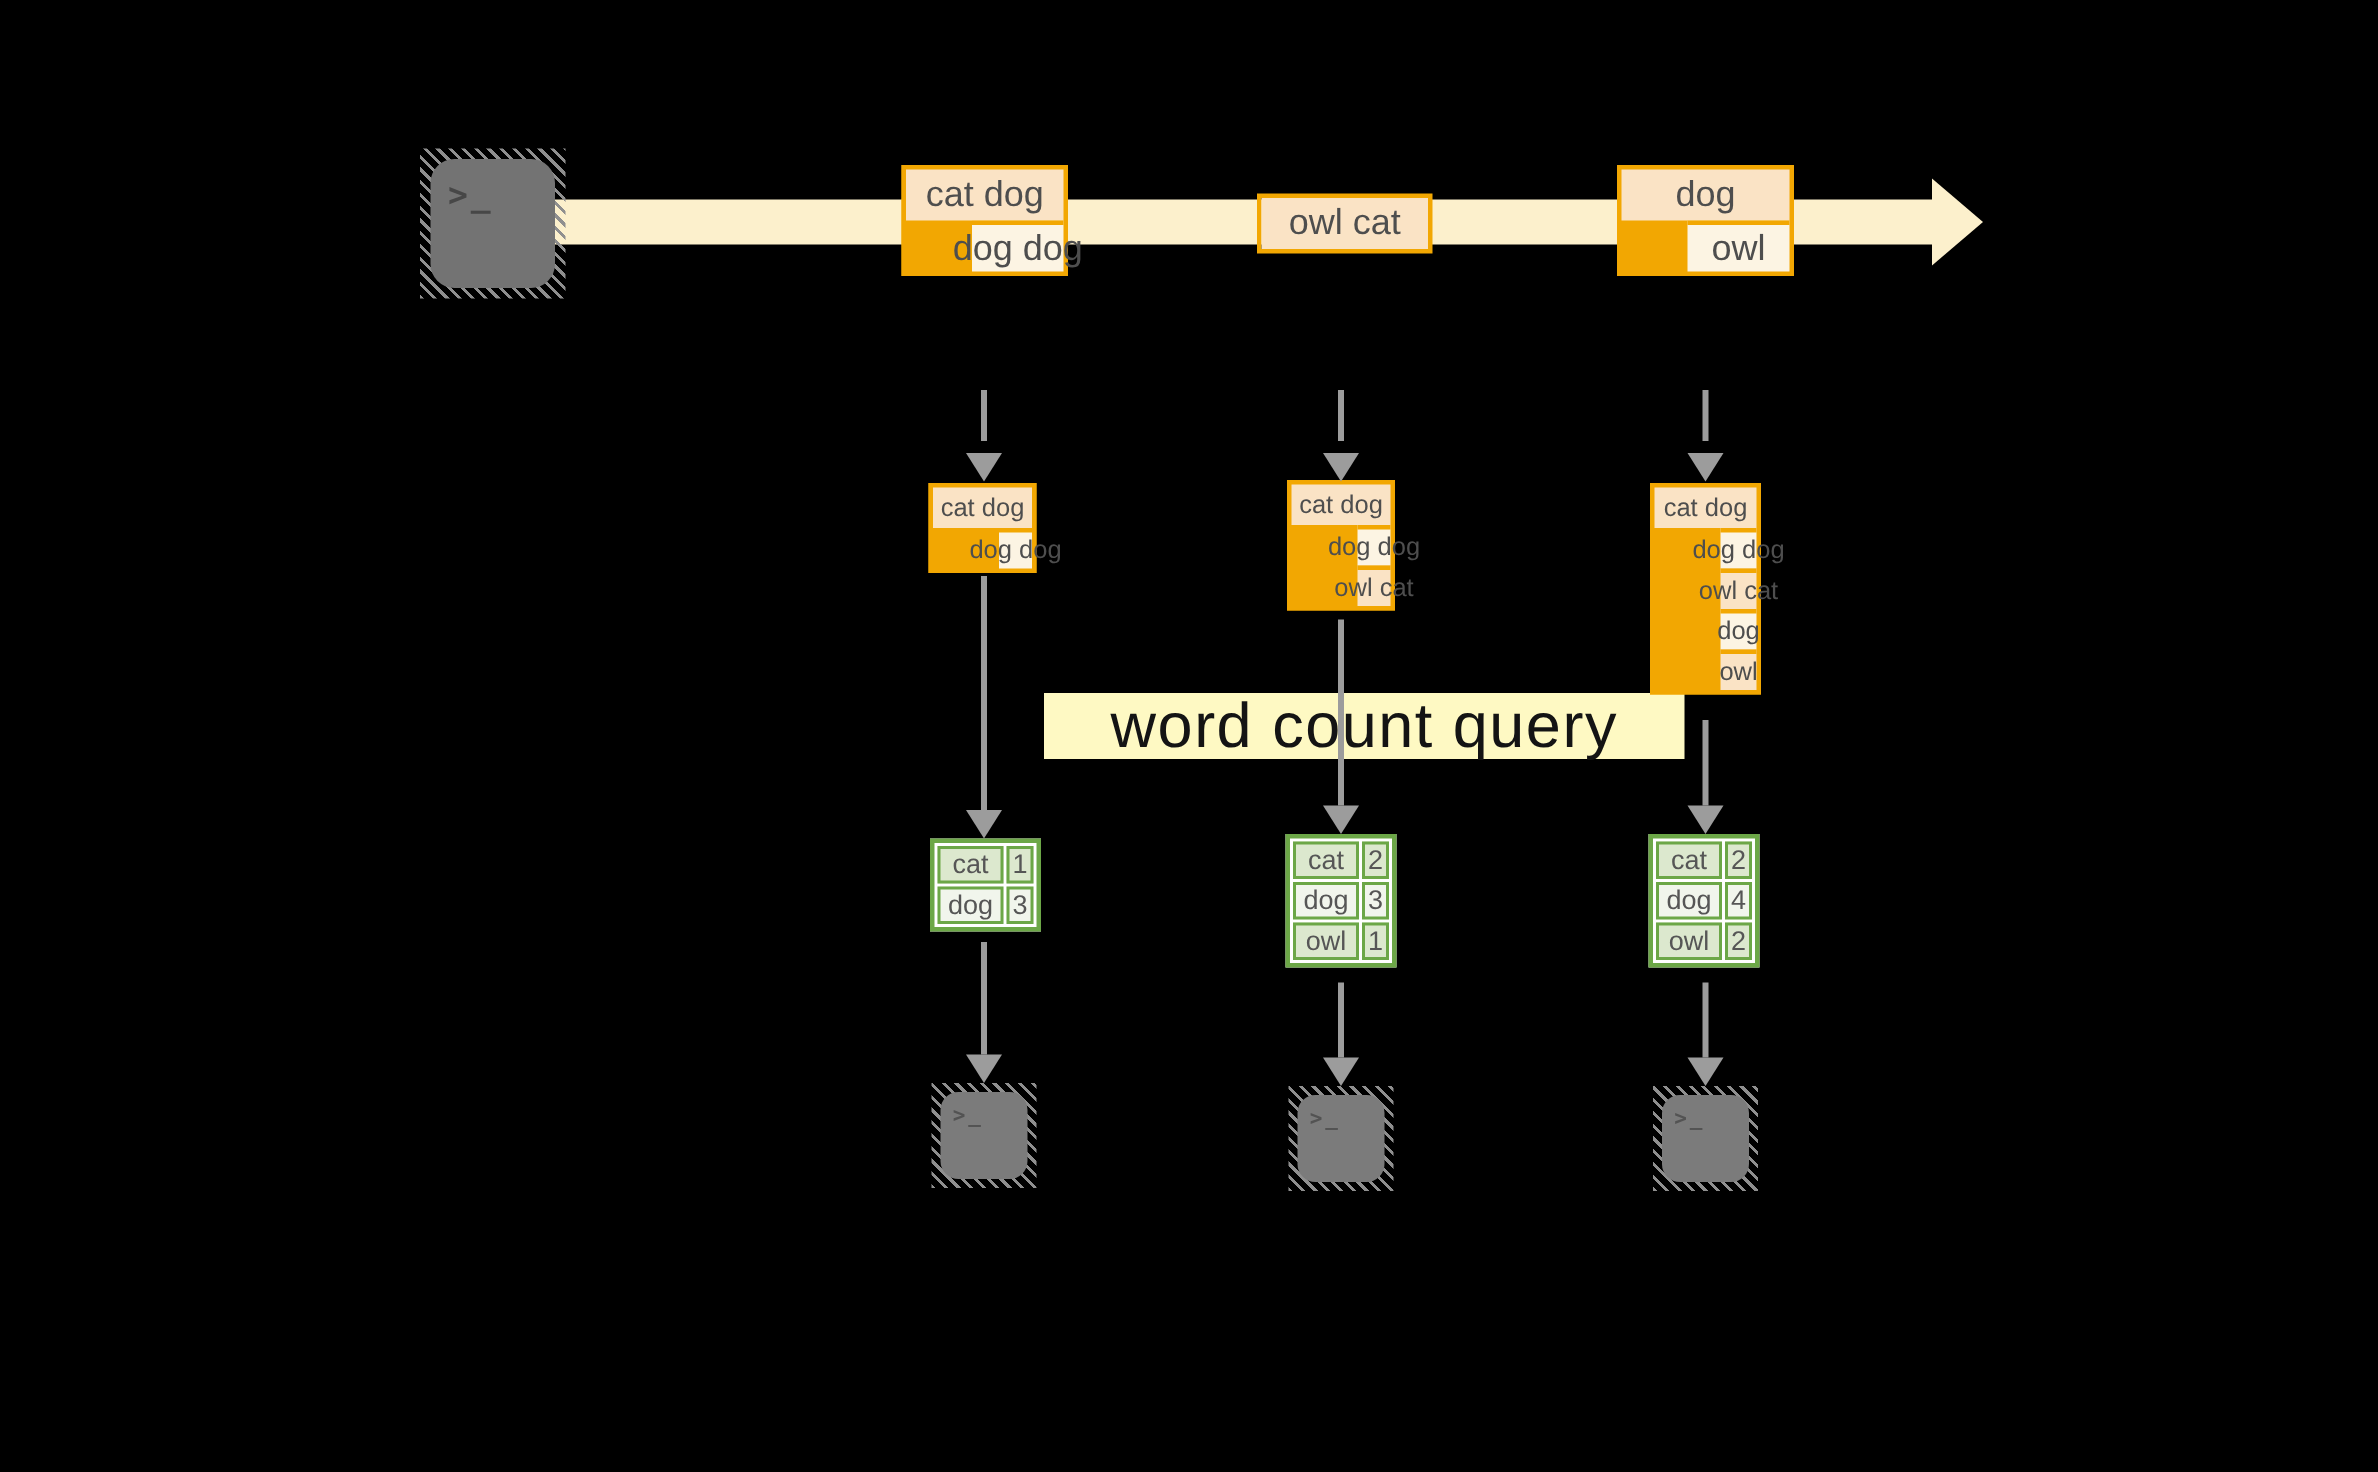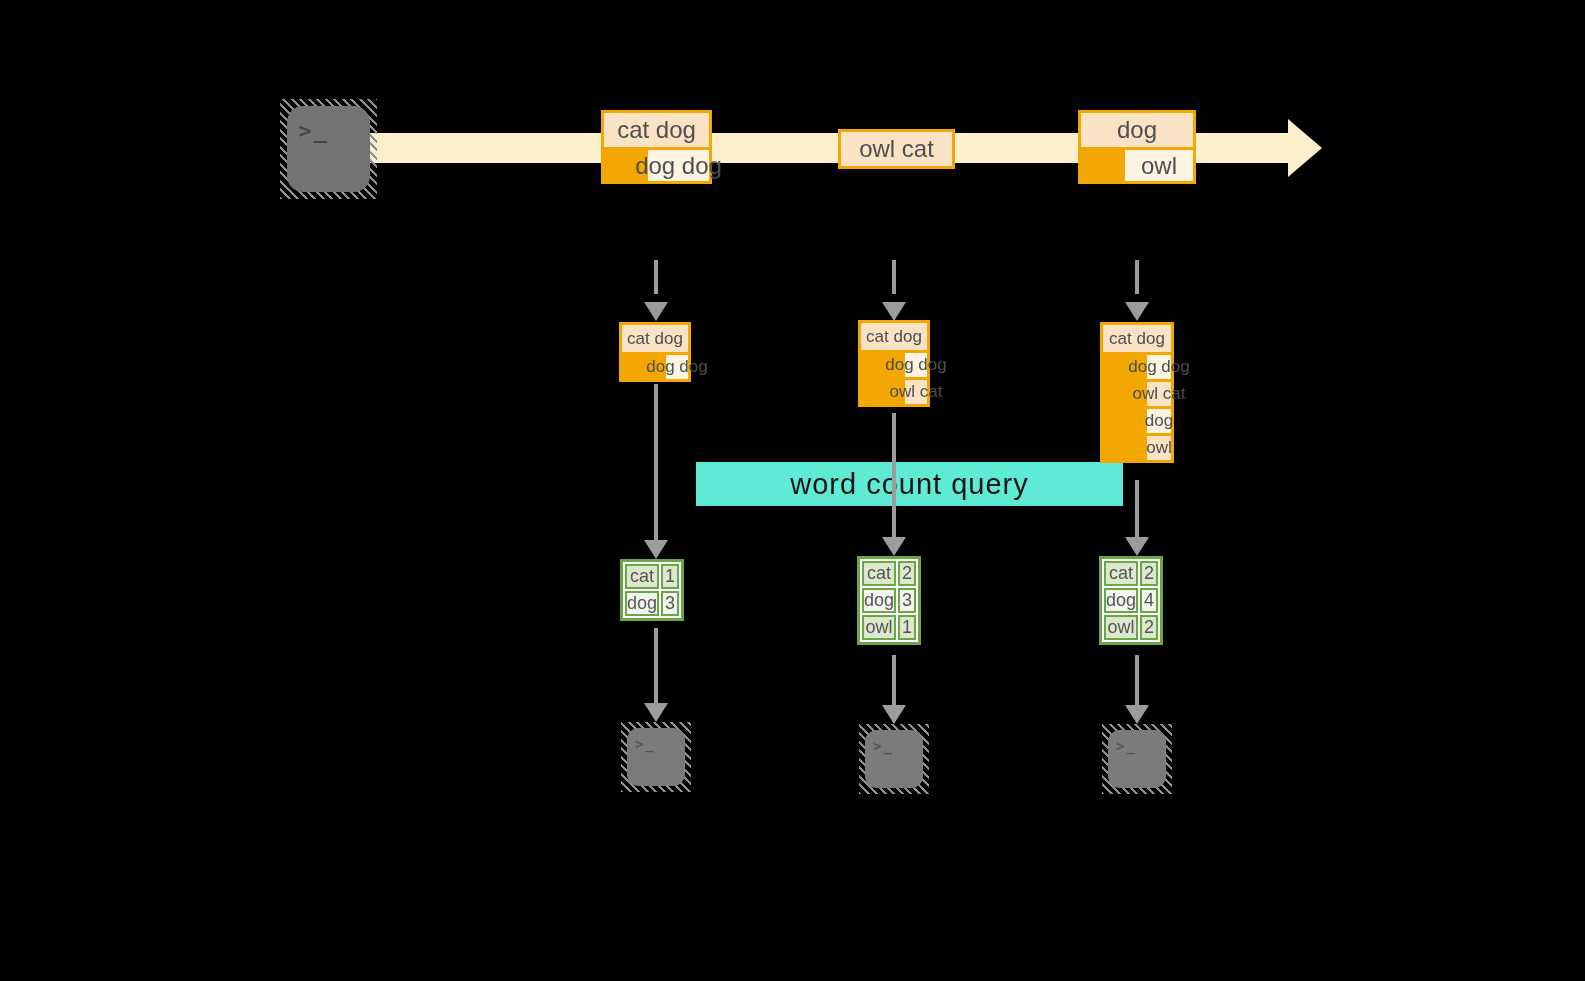--- a/index.html
+++ b/index.html
@@ -37,30 +37,30 @@
   .snapshot .ocell{height:27px; font-size:17px;}
 
   
   .varrow{position:absolute; width:24px; display:flex; flex-direction:column; align-items:center; z-index:3;}
   .shaft{width:4px; background:var(--arrow);}
   .gap{height:8px;}
   .head{width:0; height:0; border-left:12px solid transparent; border-right:12px solid transparent;
     border-top:19px solid var(--arrow);}
 
   
-  .query-label{position:absolute; left:696px; top:462px; width:427px; height:44px; background:#5eead4; z-index:1;
-    display:flex; align-items:center; justify-content:center; font-size:29px; font-weight:300;
+  .query-label{position:absolute; left:696px; top:462px; width:427px; height:44px; background:#fef9c3; z-index:1;
+    display:flex; align-items:center; justify-content:center; font-size:42px; font-weight:300;
     letter-spacing:1px; color:#141414;}
 
   
   .gtable{position:absolute; border-collapse:separate; border-spacing:2px; background:#fff;
     border:3px solid var(--green); z-index:2;}
   .gtable td{border:2px solid var(--green); height:25px; text-align:center;
     font-size:18px; color:#565656; vertical-align:middle;}
-  .gtable td.word{width:34px;} .gtable td.num{width:18px;}
+  .gtable td.word{width:44px;} .gtable td.num{width:18px;}
   .r-dark td{background:var(--gdark);} .r-light td{background:var(--glight);}
 </style>
 </head>
 <body>
 
 <div class="canvas">
 
   <div class="band"></div>
   <div class="band-head"></div>
 

